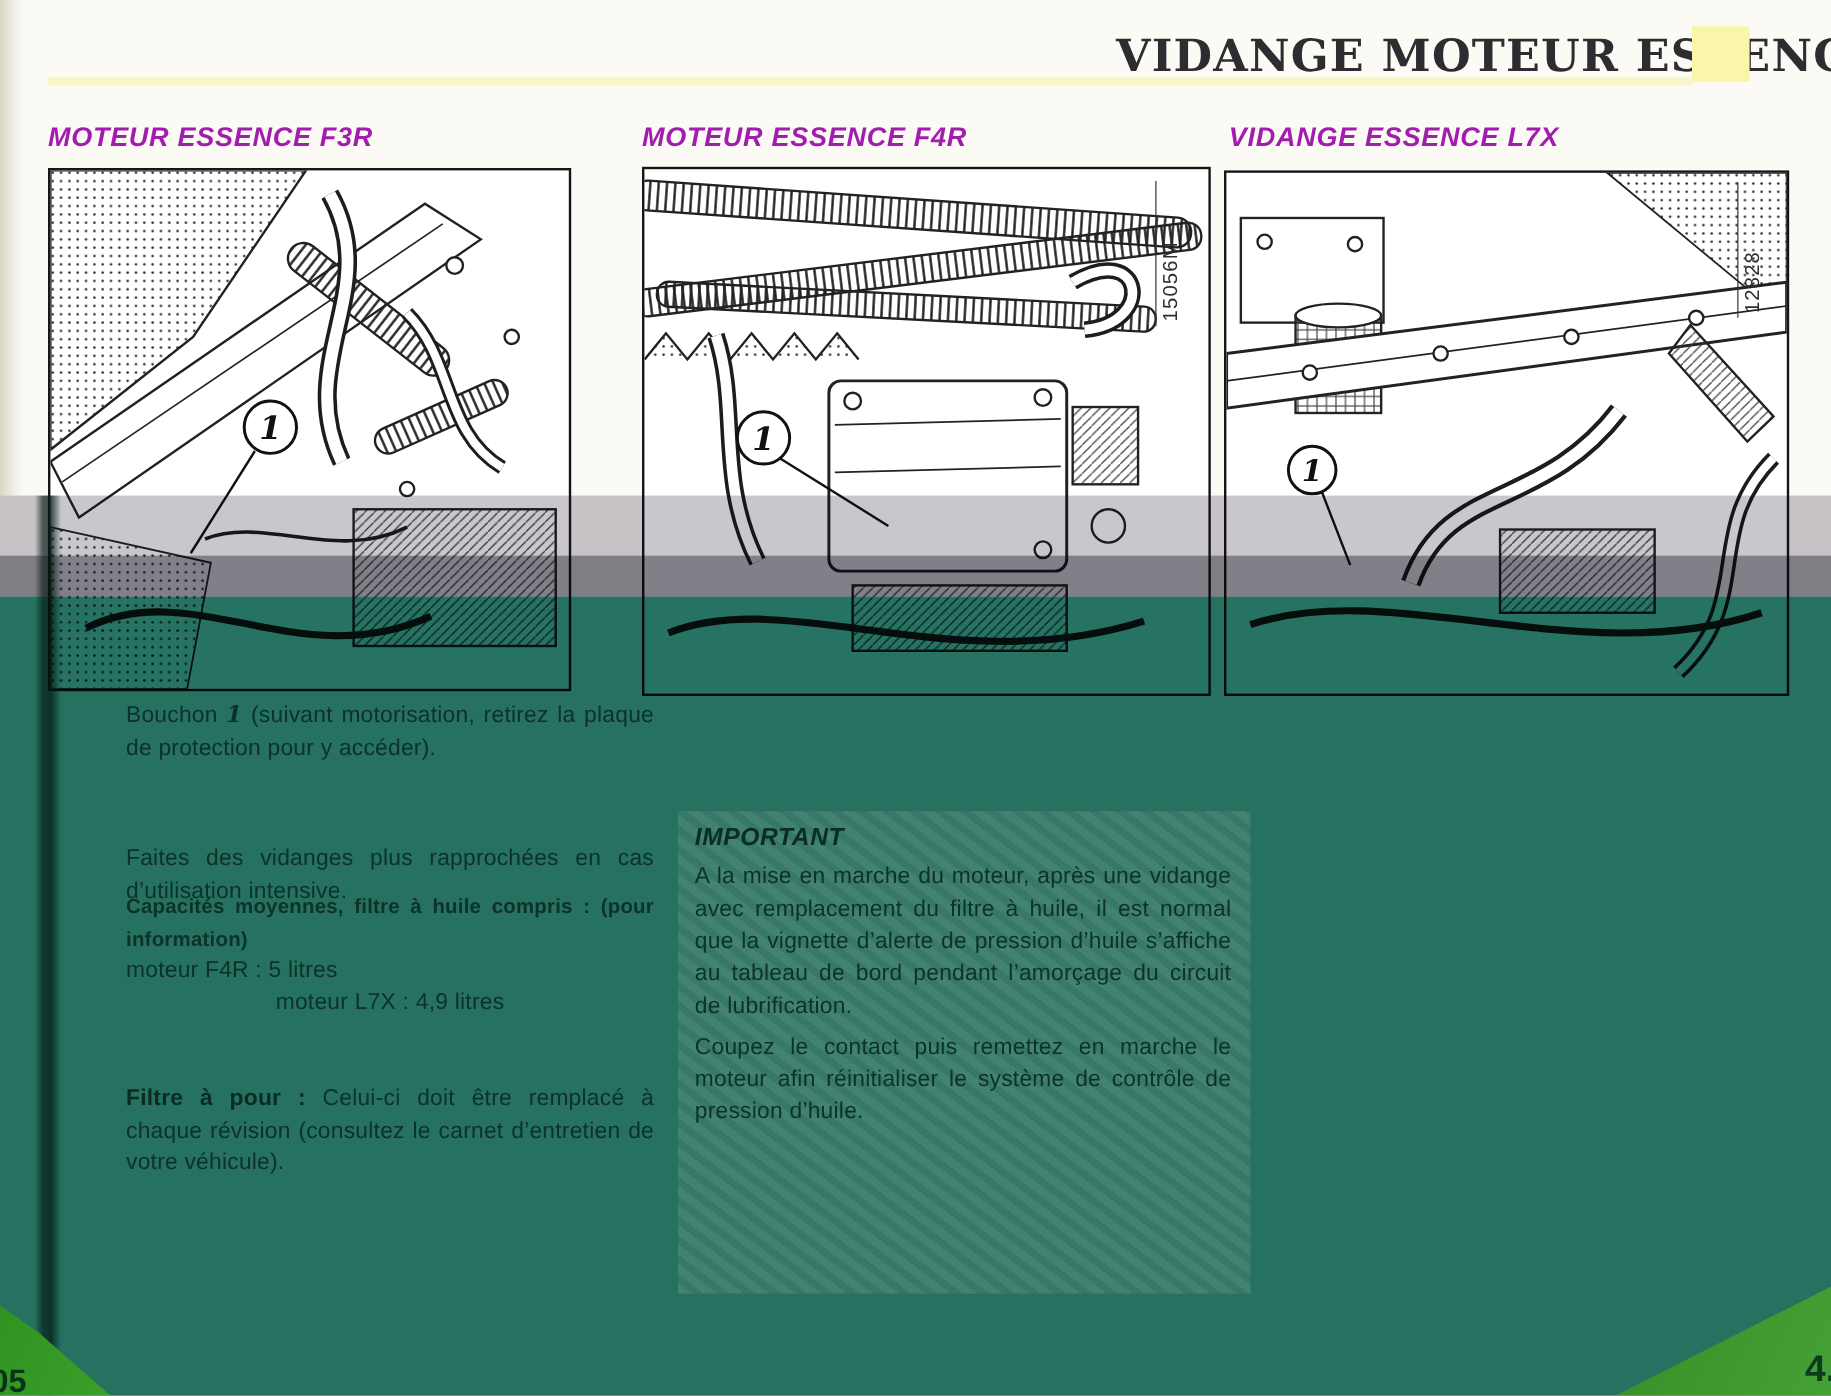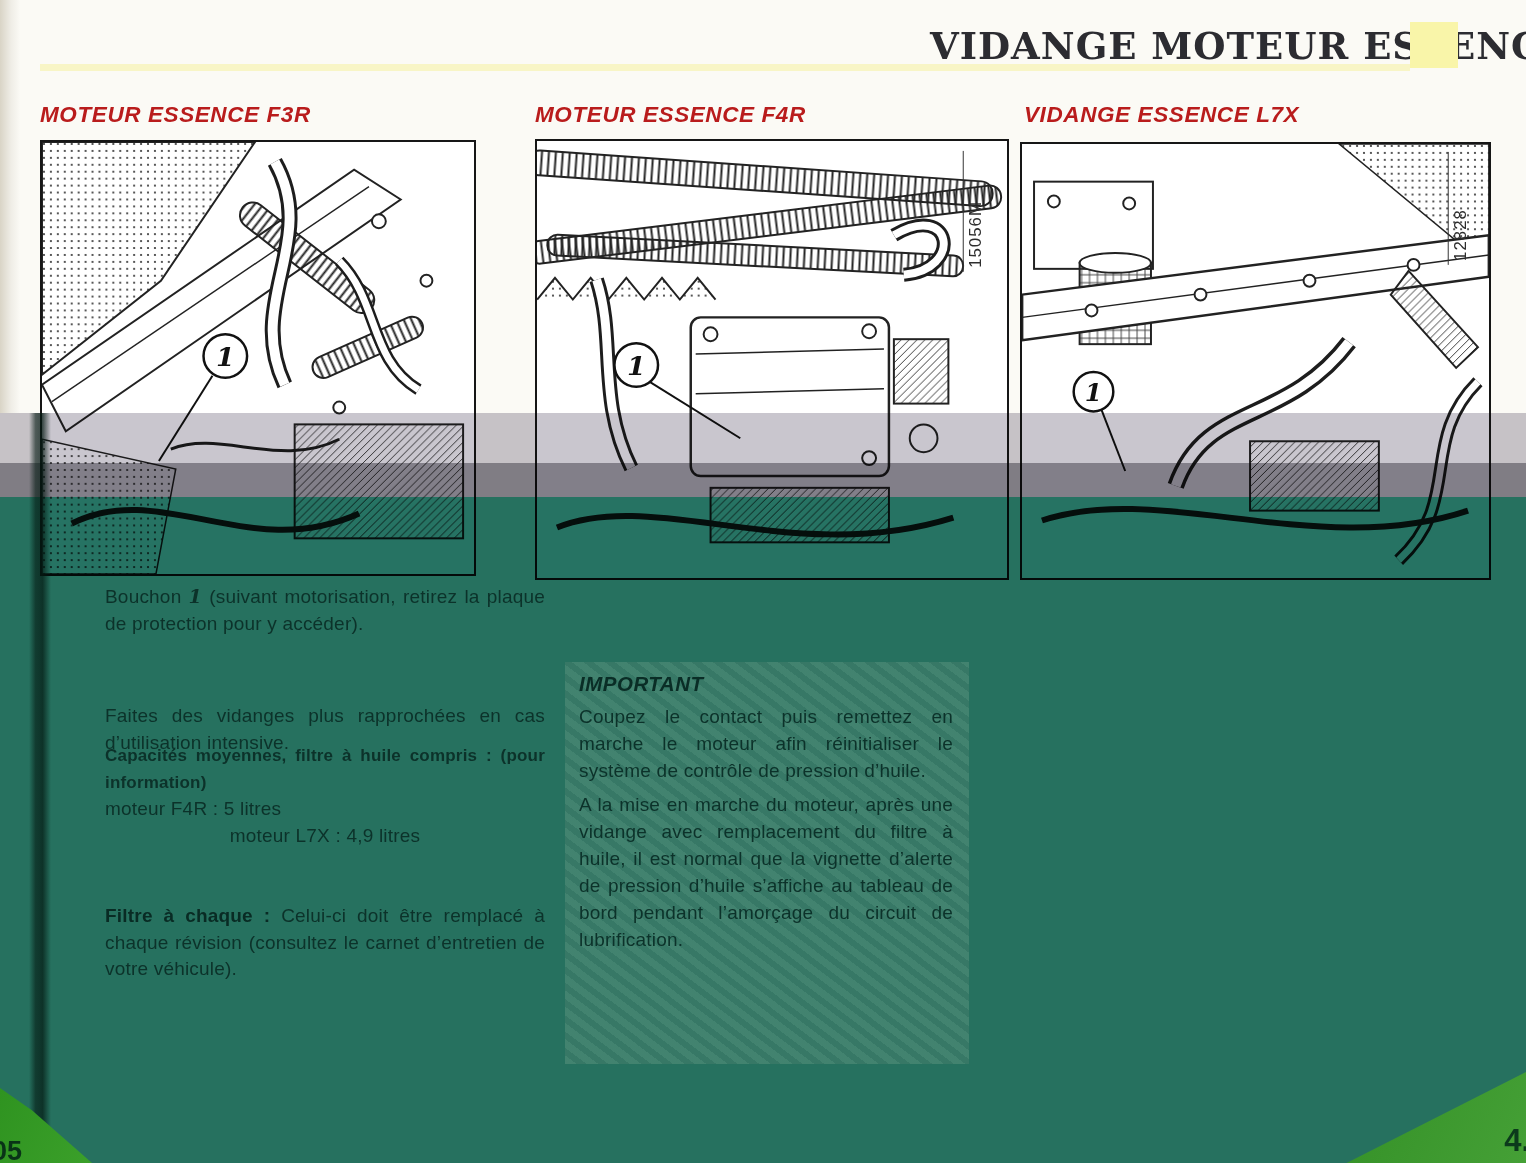--- a/index.html
+++ b/index.html
@@ -14,21 +14,21 @@
     font-family:"DejaVu Serif",serif;font-size:37px;font-weight:600;
     letter-spacing:1px;color:#2c2c31;text-align:right;white-space:nowrap;
   }
   .yellow-square{position:absolute;left:1410px;top:22px;width:48px;height:46px;background:#f9f5a9;}
   .yellow-rule{position:absolute;left:40px;top:64px;width:1370px;height:7px;background:#f8f5c6;}
   .gutter-top{position:absolute;left:0;top:0;width:20px;height:413px;
     background:linear-gradient(to right,#d9d4c6,#efede6 55%,rgba(255,255,255,0));}
   
   .fig-header{
     position:absolute;top:102px;font-size:22.5px;font-weight:bold;font-style:italic;
-    color:#b91c1c;letter-spacing:.6px;white-space:nowrap;
+    color:#a21caf;letter-spacing:.6px;white-space:nowrap;
   }
   
   .figure{position:absolute;background:#fff;border:2px solid #161616;box-sizing:border-box;}
   .figure svg{display:block;width:100%;height:100%;}
   
   .band{position:absolute;left:0;width:1526px;mix-blend-mode:multiply;pointer-events:none;}
   .band-light{top:413px;height:50px;background:#c9c6ce;}
   .band-mid{top:463px;height:34px;background:#827f89;}
   .band-teal{top:497px;height:666px;background:#267363;}
   .gutter-strip{
@@ -37,21 +37,21 @@
     pointer-events:none;
   }
   
   .txt{position:absolute;z-index:20;color:#0c322a;font-size:19px;line-height:26.5px;
        text-align:justify;letter-spacing:.2px;}
   .left-col{left:75px;width:440px;margin-left:30px;}
   .txt b{color:#092b24;}
   .cap-title{font-weight:bold;font-size:17px;word-spacing:2px;}
   .marker-inline{font-family:"DejaVu Serif",serif;font-style:italic;font-weight:bold;}
   .important-box{
-    position:absolute;left:565px;top:662px;width:404px;height:402px;z-index:20;
+    position:absolute;left:565px;top:676px;width:477px;height:402px;z-index:20;
     box-sizing:border-box;padding:10px 16px 0 14px;
     background:
       repeating-linear-gradient(37deg,rgba(235,240,210,.05) 0 7px,rgba(0,0,0,.04) 7px 13px),
       rgba(225,235,205,.10);
     color:#0c322a;
   }
   .important-title{font-size:20.5px;font-weight:bold;font-style:italic;letter-spacing:.5px;color:#0a2d26;}
   .important-box p{margin:7px 0 0 0;font-size:19px;line-height:27px;text-align:justify;letter-spacing:.2px;}
   
   .corner-left{
@@ -205,28 +205,28 @@
 
   <div class="txt left-col" style="top:703px">Faites des vidanges plus rapprochées en cas d’utilisation intensive.</div>
 
   <div class="txt left-col" style="top:743px">
     <div class="cap-title">Capacités moyennes, filtre à huile compris : (pour information)</div>
     <div style="text-align:left">moteur F4R : 5 litres</div>
     <div style="text-align:center">moteur L7X  : 4,9 litres</div>
   </div>
 
   <div class="txt left-col" style="top:903px">
-    <b>Filtre à chaque :</b>
+    <b>Filtre à pour :</b>
     <span>Celui-ci doit être remplacé à chaque révision (consultez le carnet d’entretien de votre véhicule).</span>
   </div>
 
   <div class="important-box">
     <div class="important-title">IMPORTANT</div>
+    <p>A la mise en marche du moteur, après une vidange avec remplacement du filtre à huile, il est normal que la vignette d’alerte de pression d’huile s’affiche au tableau de bord pendant l’amorçage du circuit de lubrification.</p>
     <p>Coupez le contact puis remettez en marche le moteur afin réinitialiser le système de contrôle de pression d’huile.</p>
-    <p>A la mise en marche du moteur, après une vidange avec remplacement du filtre à huile, il est normal que la vignette d’alerte de pression d’huile s’affiche au tableau de bord pendant l’amorçage du circuit de lubrification.</p>
   </div>
 
   <div class="corner-left"></div>
   <div class="page-num-left">05</div>
   <div class="corner-right"></div>
   <div class="page-num-right">4.</div>
 
 </div>
 
 </body></html>

